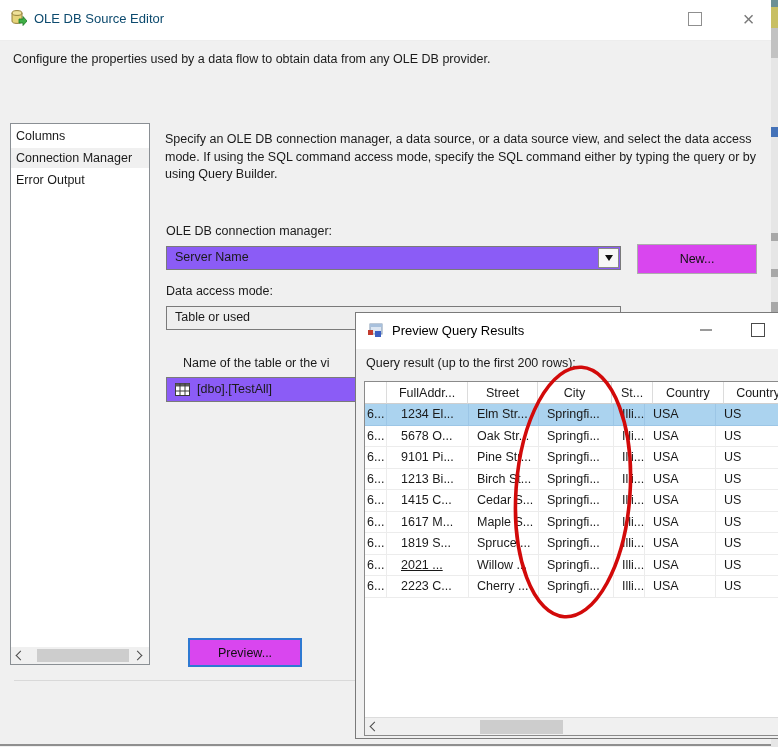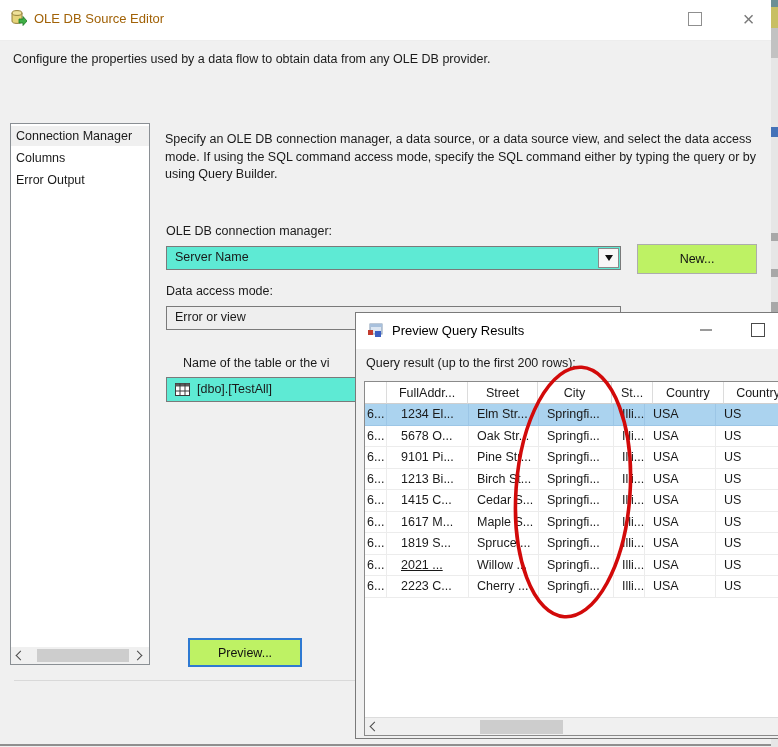--- a/index.html
+++ b/index.html
@@ -2,21 +2,21 @@
 <html><head>
 <meta charset="utf-8">
 <style>
   html,body{margin:0;padding:0;background:#ffffff;}
   #screen{position:relative;width:778px;height:747px;overflow:hidden;
           font-family:"Liberation Sans","DejaVu Sans",sans-serif;font-size:12.5px;color:#1a1a1a;
           background:#f0f0f0;}
   
   .titlebar{position:absolute;left:0;top:0;width:771px;height:40px;background:#ffffff;border-bottom:1px solid #ededed;}
   .titlebar .app-icon{position:absolute;left:9px;top:9px;width:18px;height:18px;}
-  .titlebar .title-text{position:absolute;left:34px;top:11px;font-size:13px;color:#a16207;}
+  .titlebar .title-text{position:absolute;left:34px;top:11px;font-size:13px;color:#0c4a6e;}
   .win-btn{position:absolute;top:0;width:45px;height:38px;display:flex;align-items:center;justify-content:center;}
   .btn-max{left:672px;}
   .btn-close{left:726px;}
   .max-glyph{width:12px;height:12px;border:1px solid #8f8f8f;background:transparent;}
   .close-glyph{font-size:20px;color:#7a7a7a;line-height:1;font-weight:300;}
   .mainbody{position:absolute;left:0;top:41px;width:771px;height:703px;background:#f0f0f0;}
   .config-text{position:absolute;left:13px;top:11px;width:700px;}
   .bottom-edge{position:absolute;left:0;top:744px;width:771px;height:2px;background:#8f8f8f;}
   
   .sidebar{position:absolute;left:10px;top:123px;width:140px;height:542px;background:#ffffff;border:1px solid #8a8f94;box-sizing:border-box;overflow:hidden;}
@@ -24,26 +24,26 @@
   .side-item.selected{background:#f0f0f0;}
   .hscroll{position:absolute;background:#f0f0f0;display:flex;align-items:center;}
   .sidebar .hscroll{left:0;bottom:0;width:138px;height:17px;}
   .chev{display:inline-block;width:6px;height:6px;border-left:1.6px solid #4a4a4a;border-bottom:1.6px solid #4a4a4a;}
   .chev-left{transform:rotate(45deg);margin-left:6px;}
   .chev-right{transform:rotate(225deg);margin-right:6px;}
   .thumb{background:#cdcdcd;height:13px;position:absolute;top:2px;}
   
   .instructions{position:absolute;left:165px;top:131px;width:600px;line-height:17.5px;}
   .lbl-cm{position:absolute;left:166px;top:224px;}
-  .combo{position:absolute;background:#5eead4;border:1px solid #7a7a7a;box-sizing:border-box;}
+  .combo{position:absolute;background:#8b5cf6;border:1px solid #7a7a7a;box-sizing:border-box;}
   .combo .ctext{position:absolute;left:8px;top:3px;white-space:nowrap;}
   .combo1{left:166px;top:246px;width:455px;height:24px;}
   .dd-btn{position:absolute;right:1px;top:1px;width:21px;height:20px;background:#f7f7f7;border:1px solid #8a8a8a;box-sizing:border-box;display:flex;align-items:center;justify-content:center;}
   .dd-arrow{width:0;height:0;border-left:4.5px solid transparent;border-right:4.5px solid transparent;border-top:6px solid #111;}
-  .btn{position:absolute;background:#bef264;border:1px solid #adadad;box-sizing:border-box;display:flex;align-items:center;justify-content:center;color:#111;}
+  .btn{position:absolute;background:#d946ef;border:1px solid #adadad;box-sizing:border-box;display:flex;align-items:center;justify-content:center;color:#111;}
   .btn-new{left:637px;top:244px;width:120px;height:30px;}
   .lbl-dam{position:absolute;left:166px;top:284px;}
   .combo2{left:166px;top:306px;width:455px;height:24px;background:#eeeeee;}
   .lbl-table{position:absolute;left:183px;top:356px;white-space:nowrap;}
   .combo3{left:166px;top:377px;width:455px;height:25px;}
   .combo3 .grid-icon{position:absolute;left:8px;top:5px;}
   .combo3 .ctext{left:30px;top:4px;}
   .btn-preview{left:188px;top:638px;width:114px;height:29px;border:2px solid #2e79d2;}
   .separator{position:absolute;left:14px;top:680px;width:745px;height:1px;background:#d9d9d9;}
   
@@ -93,22 +93,22 @@
     <div class="win-btn btn-close">
         <span class="close-glyph">×</span>
       </div>
   </div>
 
   <div class="mainbody">
     <div class="config-text">Configure the properties used by a data flow to obtain data from any OLE DB provider.</div>
   </div>
 
   <div class="sidebar">
+    <div class="side-item">Columns</div>
     <div class="side-item selected">Connection Manager</div>
-    <div class="side-item">Columns</div>
     <div class="side-item">Error Output</div>
     <div class="hscroll">
       <span class="chev chev-left"></span>
       <div class="thumb" style="left:26px;width:92px;"></div>
       <span class="chev chev-right" style="position:absolute;right:2px;"></span>
     </div>
   </div>
 
   <div class="instructions">Specify an OLE DB connection manager, a data source, or a data source view, and select the data access mode. If using the SQL command access mode, specify the SQL command either by typing the query or by using Query Builder.</div>
 
@@ -116,21 +116,21 @@
   <div class="combo combo1">
     <span class="ctext">Server Name</span>
     <div class="dd-btn">
         <div class="dd-arrow"></div>
       </div>
   </div>
   <div class="btn btn-new">New...</div>
 
   <div class="lbl-dam">Data access mode:</div>
   <div class="combo combo2">
-    <span class="ctext">Error or view</span>
+    <span class="ctext">Table or used</span>
   </div>
 
   <div class="lbl-table">Name of the table or the vi</div>
   <div class="combo combo3">
     <span class="grid-icon">
       <svg width="15" height="13" viewBox="0 0 15 13">
         <rect x="0.5" y="0.5" width="14" height="12" fill="#ffffff" stroke="#3a3a3a"></rect>
         <rect x="0.5" y="0.5" width="14" height="3" fill="#5a5a5a"></rect>
         <line x1="5" y1="0.5" x2="5" y2="12.5" stroke="#3a3a3a"></line>
         <line x1="10" y1="0.5" x2="10" y2="12.5" stroke="#3a3a3a"></line>

